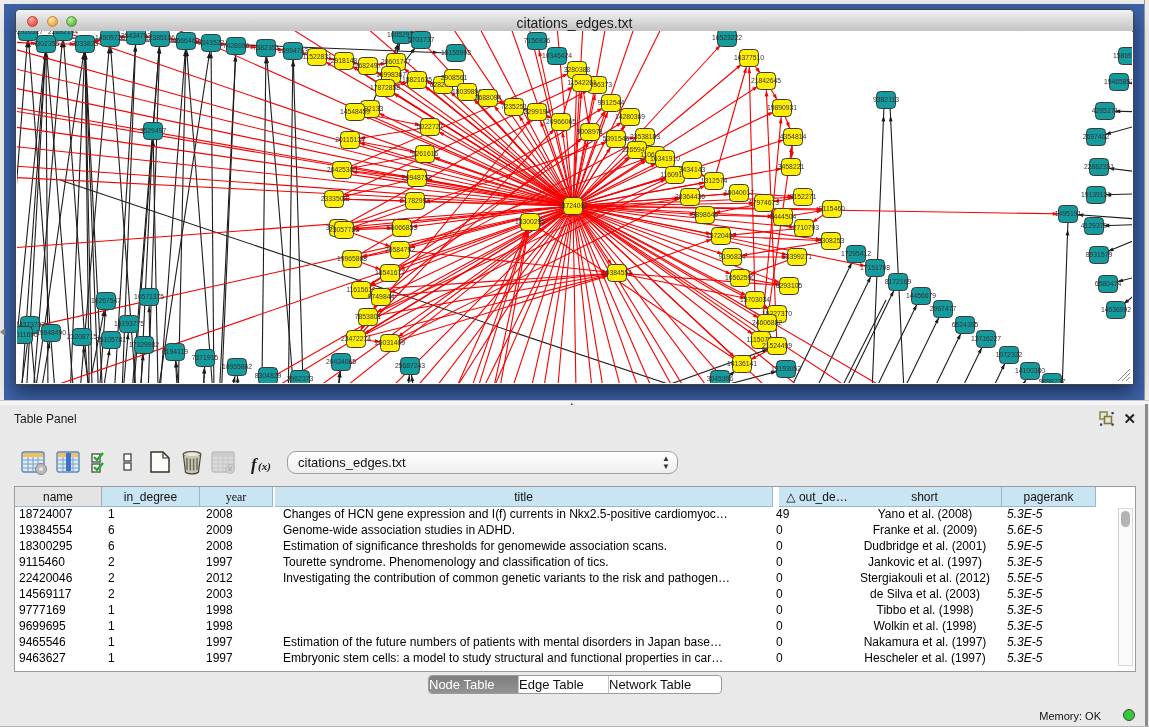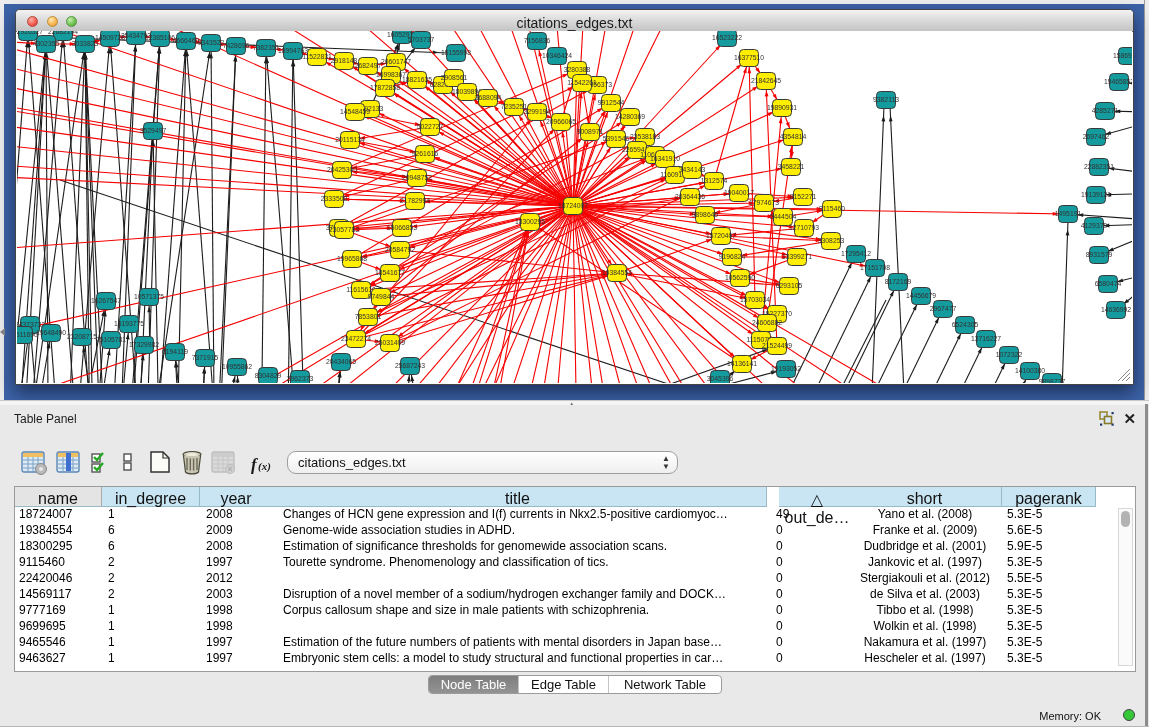--- a/index.html
+++ b/index.html
@@ -16,35 +16,35 @@
 .divider { position:absolute; left:0; top:400px; width:1149px; height:5px; background:#f4f4f4; border-top:1px solid #c8c8c8;}
 .divarrow { position:absolute; left:570px; top:400px; font-size:7px; color:#666; }
 .tpheader { position:absolute; left:0; top:405px; width:1149px; height:27px; background:#e9e9e9; }
 .tpheader .t { position:absolute; left:8px; top:7px; font-size:12px; color:#1c1c1c;margin-left:6px; }
 .panel { position:absolute; left:0; top:432px; width:1149px; height:295px; background:#e9e9e9; }
 .toolbar { position:absolute; left:0px; top:8px; width:1149px; height:42px; }
 .combo { position:absolute; left:287px; top:11px; width:391px; height:23px; background:linear-gradient(#ffffff,#efefef); border:1px solid #9f9f9f; border-radius:9px; font-size:13px; color:#111; padding:3px 0 0 10px; }
 .combo .step { position:absolute; right:7px; top:3px; font-size:8px; color:#333; line-height:8px; text-align:center; }
 .tablebox { position:absolute; left:14px; top:486px; width:1122px; height:186px; background:#fff; border:1px solid #9a9a9a; }
 .thead { position:absolute; left:0; top:0; width:1104px; height:20px; }
-.th { position:absolute; top:0; height:20px; background:#c9e4f2; border-right:1px solid #98b9c9; border-bottom:1px solid #98b9c9; font-size:16px; color:#111; text-align:center; padding-top:3px; }
+.th { position:absolute; top:0; height:20px; background:#c9e4f2; border-right:1px solid #98b9c9; border-bottom:1px solid #98b9c9; font-size:12px; color:#111; text-align:center; padding-top:3px; }
 .tbody { position:absolute; left:0; top:20px; width:1104px; height:160px; overflow:hidden; }
 .tr { position:relative; height:16px; width:1104px; }
 .c { position:absolute; top:0; font-size:12px; color:#000; white-space:nowrap; overflow:hidden; }
 .c0 { left:4px;   width:82px; }
 .c1 { left:93px;  width:94px; }
 .c2 { left:191px; width:69px; }
 .c3 { left:268px; width:492px; }
 .c4 { left:761px; width:73px; }
 .c5 { left:833px; width:154px; text-align:center; }
-.c6 { left:992px; width:90px; }
+.c6 { left:992px; width:90px;font-style:italic; }
 .vsb { position:absolute; right:2px; top:21px; width:15px; height:158px; background:#fafafa; border:1px solid #d8d8d8; border-radius:0px; }
 .vsb .thumb { position:absolute; left:2px; top:2px; width:9px; height:16px; background:#b3b3b3; border-radius:5px; }
 .tabs { position:absolute; left:428px; top:675px; height:19px; display:flex; border:1px solid #9b9b9b; border-radius:4px; overflow:hidden; background:#fff; }
-.tab { font-size:13px; padding-top:1px; width:90px; text-align:center; color:#111; border-right:1px solid #c4c4c4; }
+.tab { font-size:13px; padding-top:1px; width:90px; color:#111; border-right:1px solid #c4c4c4; }
 .tab.sel { background:linear-gradient(#7e7e7e,#939393); color:#fff; }
 .mem { position:absolute; right:48px; top:710px; font-size:11px; color:#111; }
 .memdot { position:absolute; right:14px; top:709px; width:12px; height:12px; border-radius:50%; background:#35c93a; border:1px solid #444; }
 .flticon { position:absolute; right:34px; top:6px; }
 .cls { position:absolute; right:13px; top:5px; font-size:15px; font-weight:bold; color:#222; }
 .sidearrow { position:absolute; left:0px; top:328px; width:0; height:0; border-top:4px solid transparent; border-bottom:4px solid transparent; border-right:5px solid #888; }
 .rb { position:absolute; right:1px; top:404px; width:3px; height:323px; background:#8c8c8c; z-index:30; }
 .bb { position:absolute; left:0; bottom:0px; width:1149px; height:1px; background:#b5b5b5; z-index:30; }
 </style></head>
 <body>
@@ -1020,22 +1020,22 @@
 <text x="7" y="15" font-family="Liberation Serif, serif" font-style="italic" font-weight="bold" font-size="11" fill="#1a1a1a">(x)</text>
 </g>
 </svg>
     <div class="combo">citations_edges.txt<div class="step">▲<br>▼</div></div>
   </div>
 </div>
 <div class="tablebox">
   <div class="thead">
     <div class="th" style="left:0;width:87px;background:#e4e4e4;border-right:1px solid #aaa;">name</div>
     <div class="th" style="left:87px;width:98px;">in_degree</div>
-    <div class="th" style="left:185px;width:73px;">year</div>
-    <div class="th" style="left:254px;width:498px;">title</div>
+    <div class="th" style="left:185px;width:73px;font-family:Liberation Serif, serif;">year</div>
+    <div class="th" style="left:260px;width:498px;">title</div>
     <div class="th" style="left:756px;width:77px;margin-left:8px;">△ out_de…</div>
     <div class="th" style="left:833px;width:154px;">short</div>
     <div class="th" style="left:987px;width:94px;">pagerank</div>
   </div>
   <div class="tbody">
       <div class="tr">
 <div class="c c0">18724007</div>
         <div class="c c1">1</div>
         <div class="c c2">2008</div>
         <div class="c c3">Changes of HCN gene expression and I(f) currents in Nkx2.5‑positive cardiomyoc…</div>
@@ -1067,38 +1067,37 @@
         <div class="c c2">1997</div>
         <div class="c c3">Tourette syndrome. Phenomenology and classification of tics.</div>
         <div class="c c4">0</div>
         <div class="c c5">Jankovic et al. (1997)</div>
         <div class="c c6">5.3E-5</div>
       </div>
       <div class="tr">
 <div class="c c0">22420046</div>
         <div class="c c1">2</div>
         <div class="c c2">2012</div>
+        <div class="c c3">Investigating the contribution of common genetic variants to the risk and pathogen…</div>
         <div class="c c4">0</div>
         <div class="c c5">Stergiakouli et al. (2012)</div>
         <div class="c c6">5.5E-5</div>
       </div>
       <div class="tr">
 <div class="c c0">14569117</div>
         <div class="c c1">2</div>
         <div class="c c2">2003</div>
-        <div class="c c3">Disruption of a novel member of a sodium/hydrogen exchanger family and DOCK…</div>
         <div class="c c4">0</div>
         <div class="c c5">de Silva et al. (2003)</div>
         <div class="c c6">5.3E-5</div>
       </div>
       <div class="tr">
 <div class="c c0">9777169</div>
         <div class="c c1">1</div>
         <div class="c c2">1998</div>
-        <div class="c c3">Corpus callosum shape and size in male patients with schizophrenia.</div>
         <div class="c c4">0</div>
         <div class="c c5">Tibbo et al. (1998)</div>
         <div class="c c6">5.3E-5</div>
       </div>
       <div class="tr">
 <div class="c c0">9699695</div>
         <div class="c c1">1</div>
         <div class="c c2">1998</div>
         <div class="c c4">0</div>
         <div class="c c5">Wolkin et al. (1998)</div>

